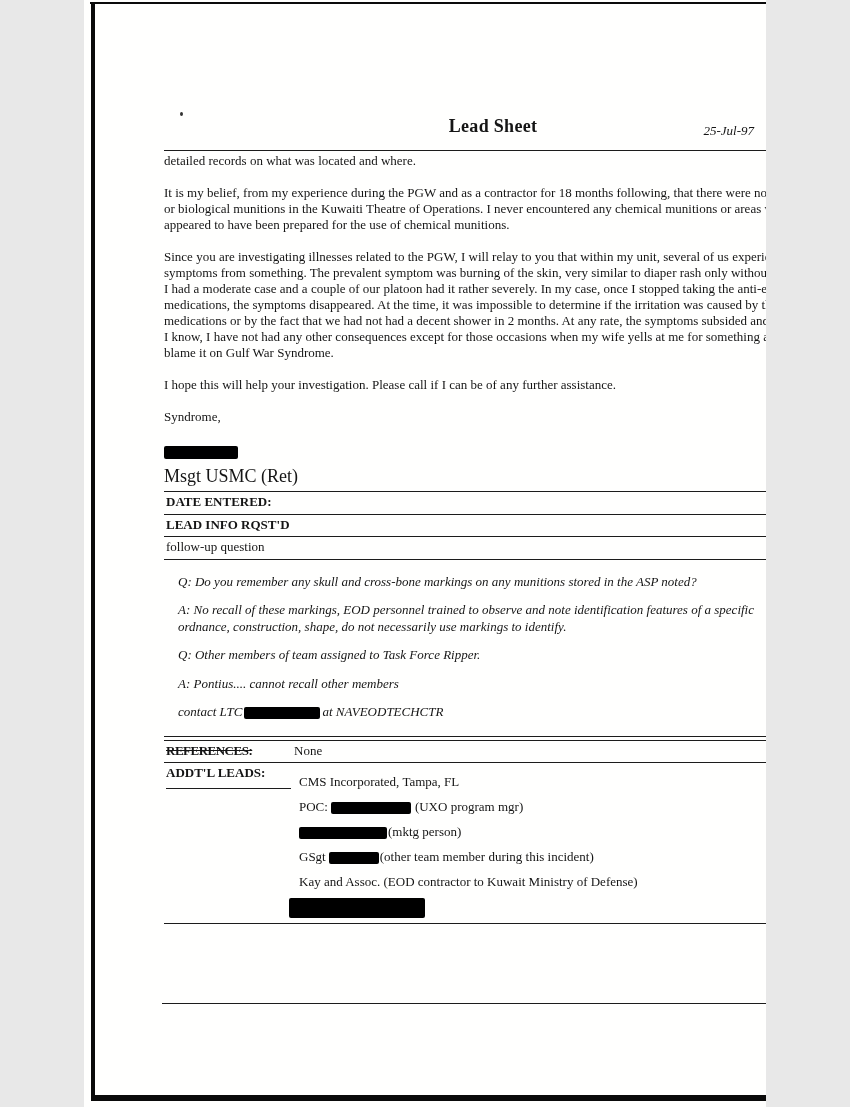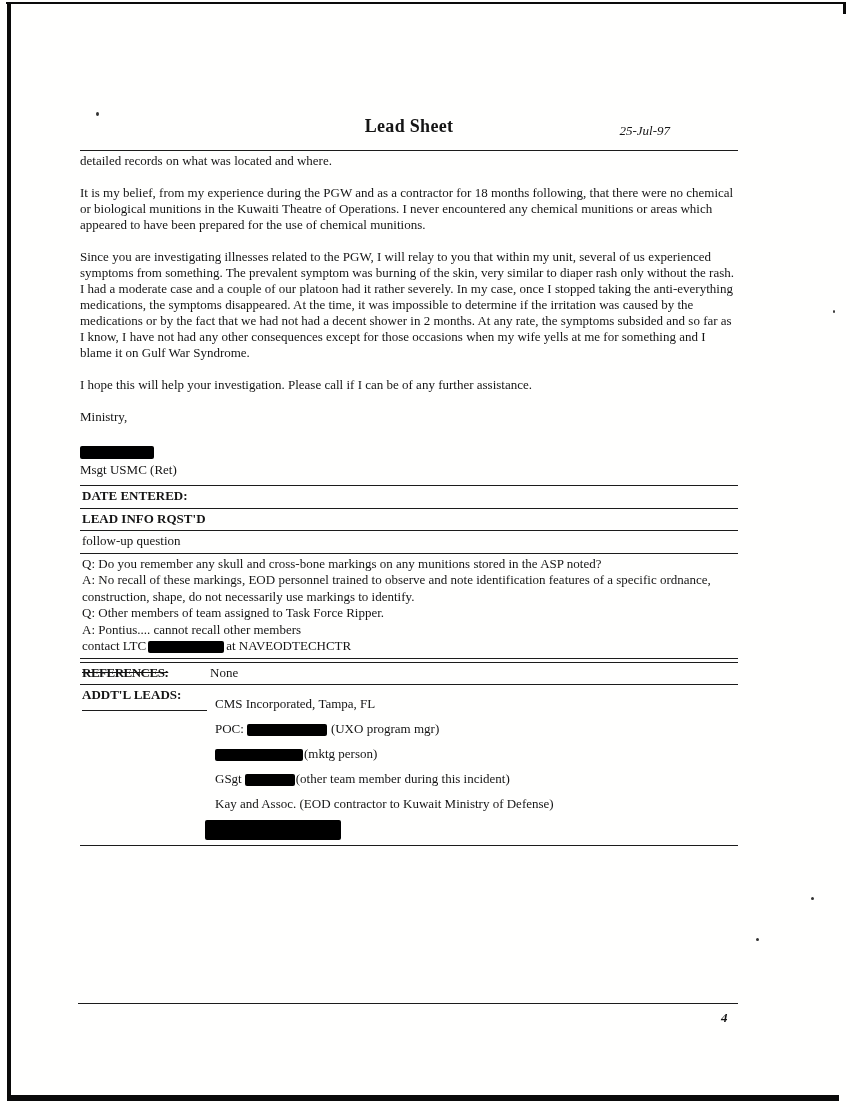--- a/index.html
+++ b/index.html
@@ -1,18 +1,18 @@
 <!DOCTYPE html>
 <html><head>
 <meta charset="utf-8">
 <style>
   html,body { margin:0; padding:0; background:#e8e8e8; }
   .page {
     position:relative;
-    width:850px; height:1107px;
+    width:682px; height:1107px;
     margin:0 auto;
     background:#fffffe;
     font-family:"Liberation Serif", serif;
     color:#151515;
     overflow:hidden;
   }
   
   .scan-top    { position:absolute; left:6px;  top:2px;    width:840px; height:2px;  background:#0a0a0a; }
   .scan-left   { position:absolute; left:7px;  top:2px;    width:4px;   height:1098px; background:#0a0a0a; }
   .scan-bottom { position:absolute; left:7px;  top:1095px; width:832px; height:6px;  background:#0a0a0a; }
@@ -26,35 +26,35 @@
   .doc-date   { position:absolute; right:68px; top:7px; font-style:italic; font-size:13px; }
 
   .rule       { border-top:1.6px solid #1c1c1c; }
   .body-text  { font-size:13px; line-height:16px; }
   .cont-line  { margin-top:2px; }
   .para       { margin-top:16px; }
   .signoff    { margin-top:16px; }
 
   .redact { display:inline-block; background:#000; height:12px; vertical-align:middle; border-radius:2px; }
   .sig-redact { display:block; width:74px; height:13px; margin-top:21px; border-radius:2px; background:#000; }
-  .sig-title  { margin-top:3px; font-size:13px; }
+  .sig-title  { margin-top:9px; font-size:18px; }
 
   .lead-table { margin-top:7px; font-size:13px; }
   .trow  { display:flex; border-top:1.6px solid #1c1c1c; padding:2px 2px 3px 2px; line-height:16.5px; }
   .trow.noline { border-top:none; }
   .tlabel { font-weight:bold; flex-shrink:0; }
   .w-date { width:143px; }
   .w-ref  { width:128px; }
   .w-lead { width:125px; }
   .tlabel.underlined { border-bottom:1.5px solid #1c1c1c; align-self:flex-start; padding-bottom:6px; }
   .tcell  { flex:1 1 auto; }
   .dbl-rule { height:3px; border-top:1.6px solid #1c1c1c; border-bottom:1.4px solid #1c1c1c; }
   .ref-label-text { text-decoration:line-through; letter-spacing:-0.5px; }
 
-  .nar-line { margin:0; }
+  .nar-line { margin:12px;font-style:italic; }
   .lead-line { margin:8px; line-height:17px; }
   .big-redact { display:block; width:136px; height:20px; background:#000; margin:2px 0 2px -2px; border-radius:2px; }
 
   .footer-rule { position:absolute; left:78px; top:1003px; width:660px; border-top:1.6px solid #1c1c1c; }
   .page-num    { position:absolute; left:721px; top:1010px; font-size:13px; font-weight:bold; font-style:italic; font-family:"Liberation Serif", serif; }
 </style>
 </head>
 <body>
 
 <div class="page">
@@ -74,21 +74,21 @@
       <div class="doc-title">Lead Sheet</div>
       <div class="doc-date">25-Jul-97</div>
     </div>
     <div class="rule"></div>
 
     <div class="body-text cont-line">detailed records on what was located and where.</div>
 
     <p class="body-text para">It is my belief, from my experience during the PGW and as a contractor for 18 months following, that there were no chemical or biological munitions in the Kuwaiti Theatre of Operations. I never encountered any chemical munitions or areas which appeared to have been prepared for the use of chemical munitions.</p>
     <p class="body-text para">Since you are investigating illnesses related to the PGW, I will relay to you that within my unit, several of us experienced symptoms from something.  The prevalent symptom was burning of the skin, very similar to diaper rash only without the rash.  I had a moderate case and a couple of our platoon had it rather severely.  In my case, once I stopped taking the anti-everything medications, the symptoms disappeared.  At the time, it was impossible to determine if the irritation was caused by the medications or by the fact that we had not had a decent shower in 2 months.  At any rate, the symptoms subsided and so far as I know, I have not had any other consequences except for those occasions when my wife yells at me for something and I blame it on Gulf War Syndrome.</p>
     <p class="body-text para">I hope this will help your investigation.  Please call if I can be of any further assistance.</p>
-    <p class="body-text signoff">Ministry,</p>
+    <p class="body-text signoff">Syndrome,</p>
 
     <span class="sig-redact"></span>
     <div class="sig-title body-text">Msgt USMC (Ret)</div>
 
     <div class="lead-table">
 
       <div class="trow">
         <div class="tlabel w-date">DATE ENTERED:</div>
       </div>
 

